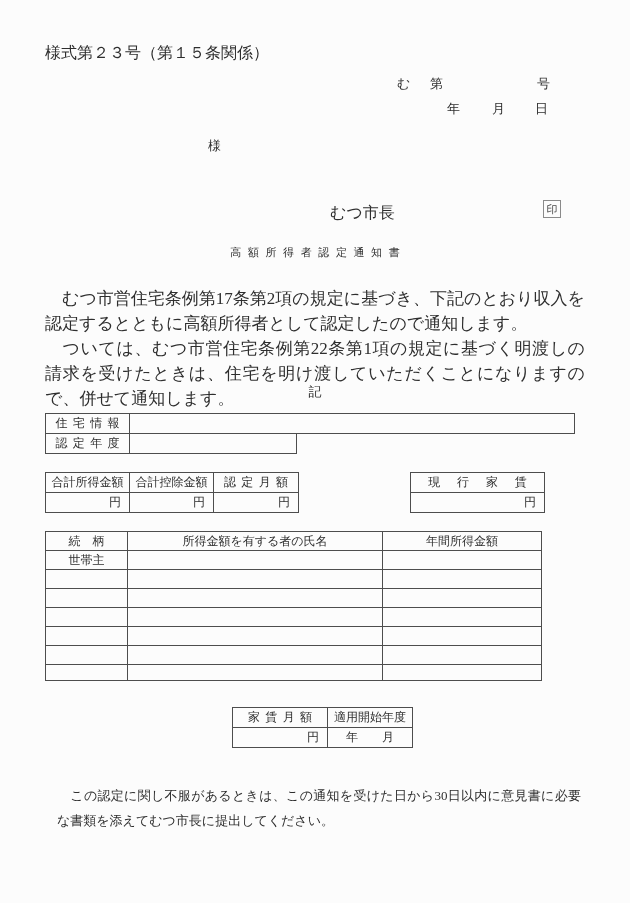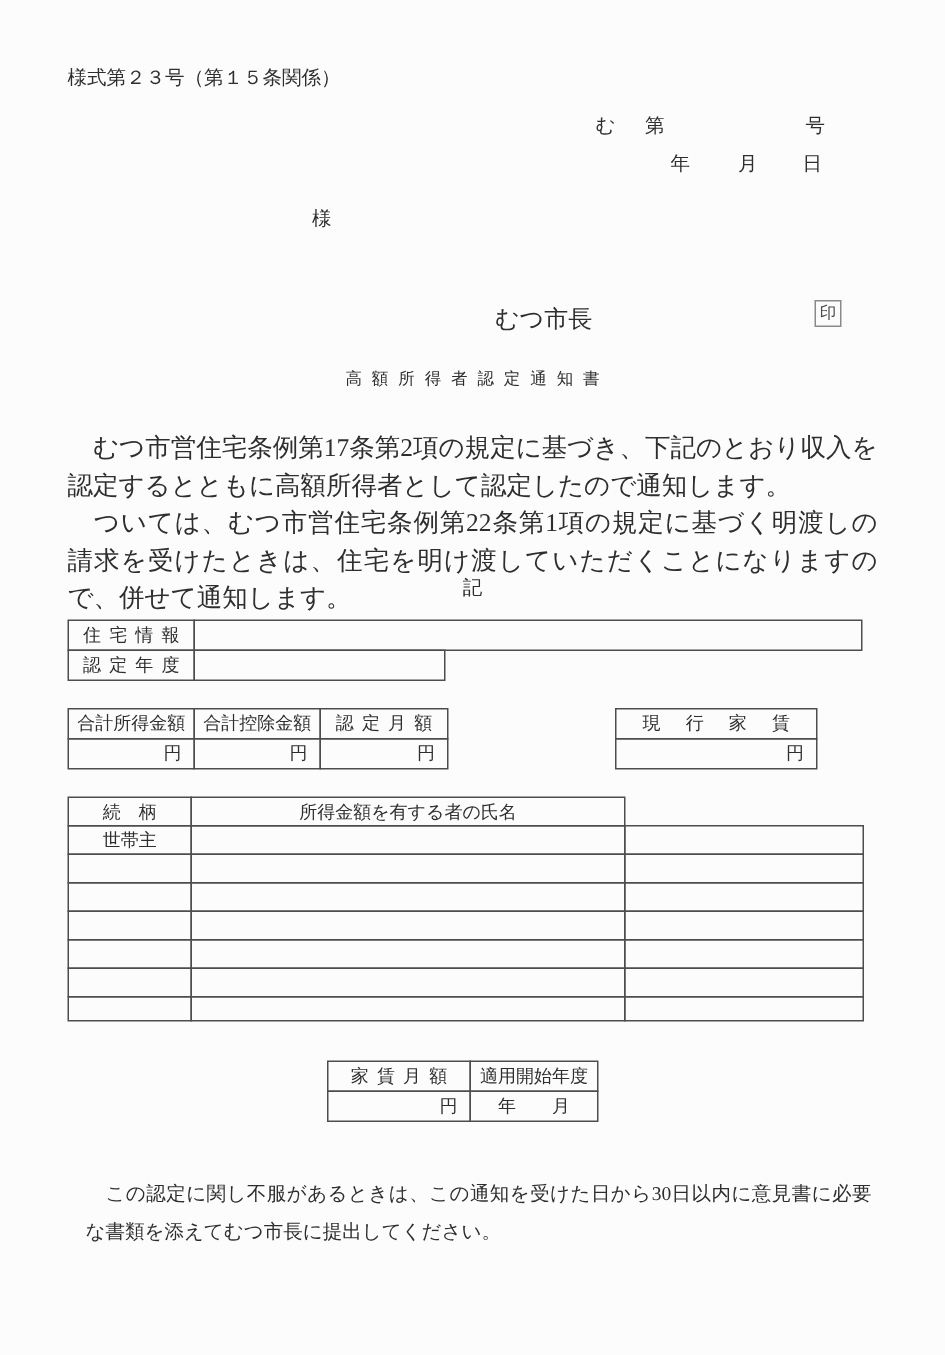--- a/index.html
+++ b/index.html
@@ -4,21 +4,21 @@
 <style>
   html,body { margin:0; padding:0; background:#e9e9e9; }
   .page {
     position:relative; width:630px; height:903px; margin:0 auto;
     background:#fcfcfc; color:#2e2e2e;
     font-family:"Liberation Serif","DejaVu Serif",serif;
     overflow:hidden;
   }
   .abs { position:absolute; }
 
-  .form-number { left:45px; top:43px; font-size:13px; }
+  .form-number { left:45px; top:43px; font-size:16px; }
 
   .ref-line span, .date-line span { position:absolute; font-size:13px; }
   .ref-mu  { left:397px; } .ref-dai { left:430px; } .ref-go { left:537px; }
   .d-year  { left:447px; } .d-month { left:492px; } .d-day  { left:535px; }
 
   .addressee { left:208px; top:137px; font-size:13px; }
   .sender    { left:330px; top:203px; font-size:16px; }
   .seal {
     left:543px; top:200px; width:16px; height:16px;
     border:1px solid #8a8a8a; font-size:11px; line-height:16px;
@@ -51,25 +51,25 @@
   .tcell + .tcell { margin-left:-1px; }
   .val-right { justify-content:flex-end; padding-right:8px; }
 
   .ls-sm { letter-spacing:0.45em; text-indent:0.45em; }
   .ls-lg { letter-spacing:1.4em;  text-indent:1.4em; }
 
   .housing      { left:45px;  top:413px; }
   .income       { left:45px;  top:472px;text-align:center; }
   .current-rent { left:410px; top:472px; }
   .members      { left:45px;  top:531px; }
-  .monthly-rent { left:218px; top:707px; }
+  .monthly-rent { left:232px; top:707px; }
 
   .w85  { width:85px; }  .w446 { width:446px; } .w168 { width:168px; }
   .w86  { width:86px; }  .w135 { width:135px; }
-  .w83  { width:83px; }  .w290 { width:290px;font-family:Liberation Mono, monospace; } .w160 { width:160px; }
+  .w83  { width:83px; }  .w290 { width:256px;font-family:Liberation Mono, monospace; } .w160 { width:160px; }
   .w96  { width:96px; }
 
   .members .trow .tcell { height:20px; }
   .members .trow:first-child .tcell { height:20px; }
   .members .trow:last-child  .tcell { height:17px; }
   .monthly-rent .tcell { height:21px; }
 </style>
 </head>
 <body>
 
@@ -131,20 +131,21 @@
     </div>
     <div class="trow">
       <div class="tcell w135 val-right">円</div>
     </div>
   </div>
 
   <div class="tbl members">
     <div class="trow">
       <div class="tcell w83">続　柄</div>
       <div class="tcell w290">所得金額を有する者の氏名</div>
+      <div class="tcell w160">年間所得金額</div>
     </div>
     <div class="trow">
       <div class="tcell w83">世帯主</div>
       <div class="tcell w290"></div>
       <div class="tcell w160"></div>
     </div>
     <div class="trow">
       <div class="tcell w83"></div>
       <div class="tcell w290"></div>
       <div class="tcell w160"></div>

